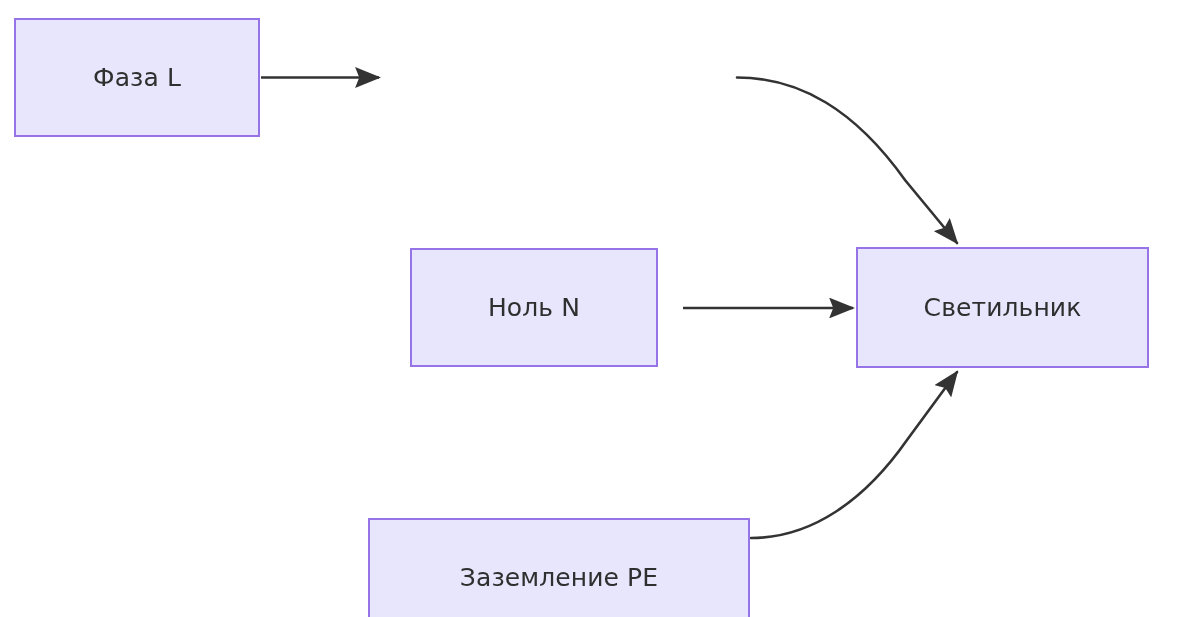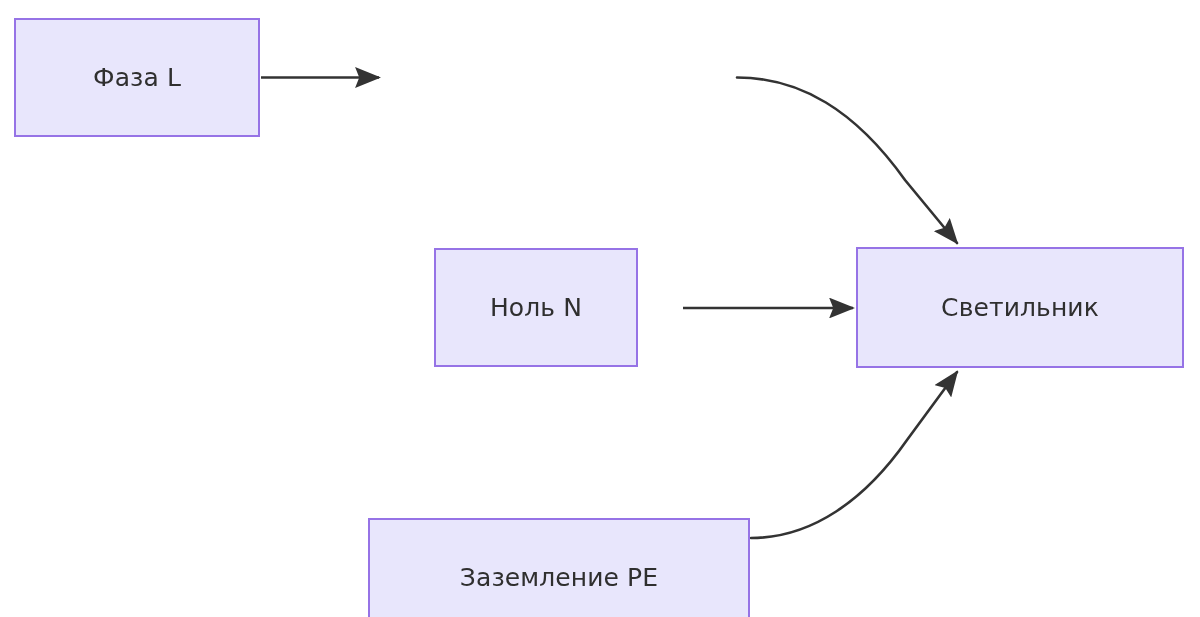--- a/index.html
+++ b/index.html
@@ -43,22 +43,22 @@
     font-family: "DejaVu Sans", "Liberation Sans", sans-serif;
     font-size: 25px;
     font-weight: 400;
     color: #2f2f2f;
     line-height: 1.2;
     letter-spacing: 0.1px;
     white-space: nowrap;
   }
   #node-phase      { left: 14px;  top: 18px;  width: 246px; height: 119px; }
   #node-switch     { left: 382px; top: 18px;  width: 354px; height: 119px; }
-  #node-neutral    { left: 434px; top: 248px; width: 204px; height: 119px; }
-  #node-lamp       { left: 856px; top: 247px; width: 328px; height: 121px; }
+  #node-neutral    { left: 410px; top: 248px; width: 248px; height: 119px; }
+  #node-lamp       { left: 856px; top: 247px; width: 293px; height: 121px; }
   #node-earth      { left: 368px; top: 478px; width: 382px; height: 120px; margin-top: 40px; }
 </style>
 </head>
 <body>
 
 <div id="diagram-canvas">
 
   <svg id="edge-layer" viewBox="0 0 1200 617" width="1200" height="617" xmlns="http://www.w3.org/2000/svg">
     <defs>
       <marker id="arrowhead" markerWidth="10" markerHeight="8" refX="9.2" refY="4" orient="auto" markerUnits="strokeWidth">

